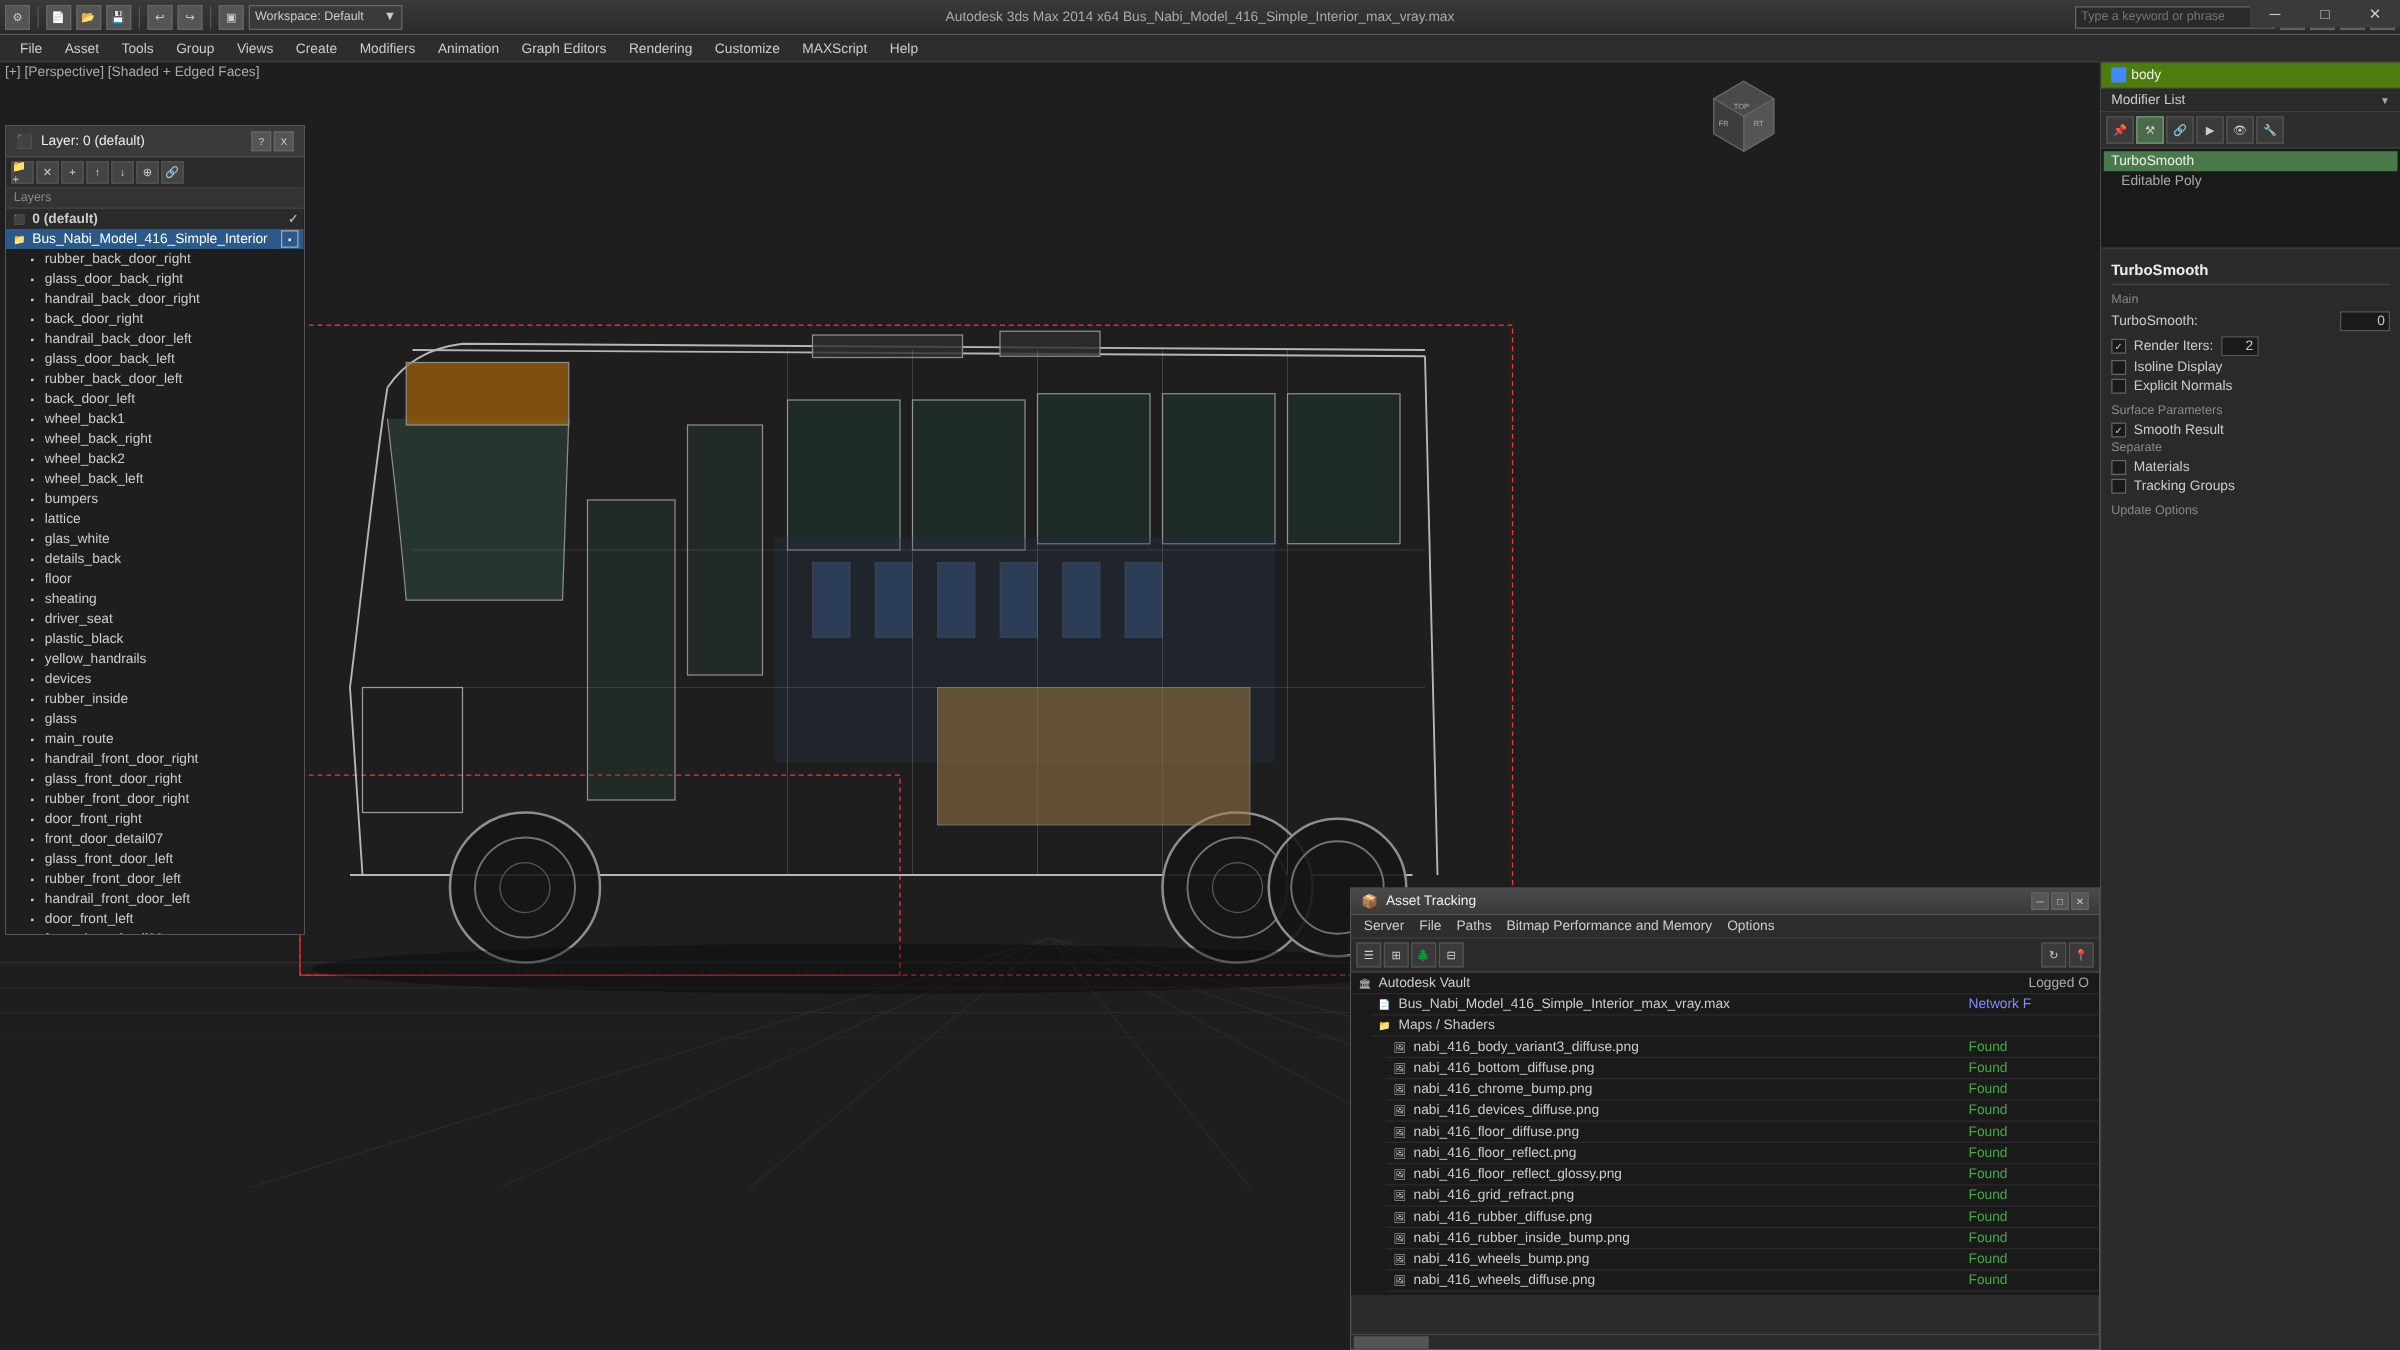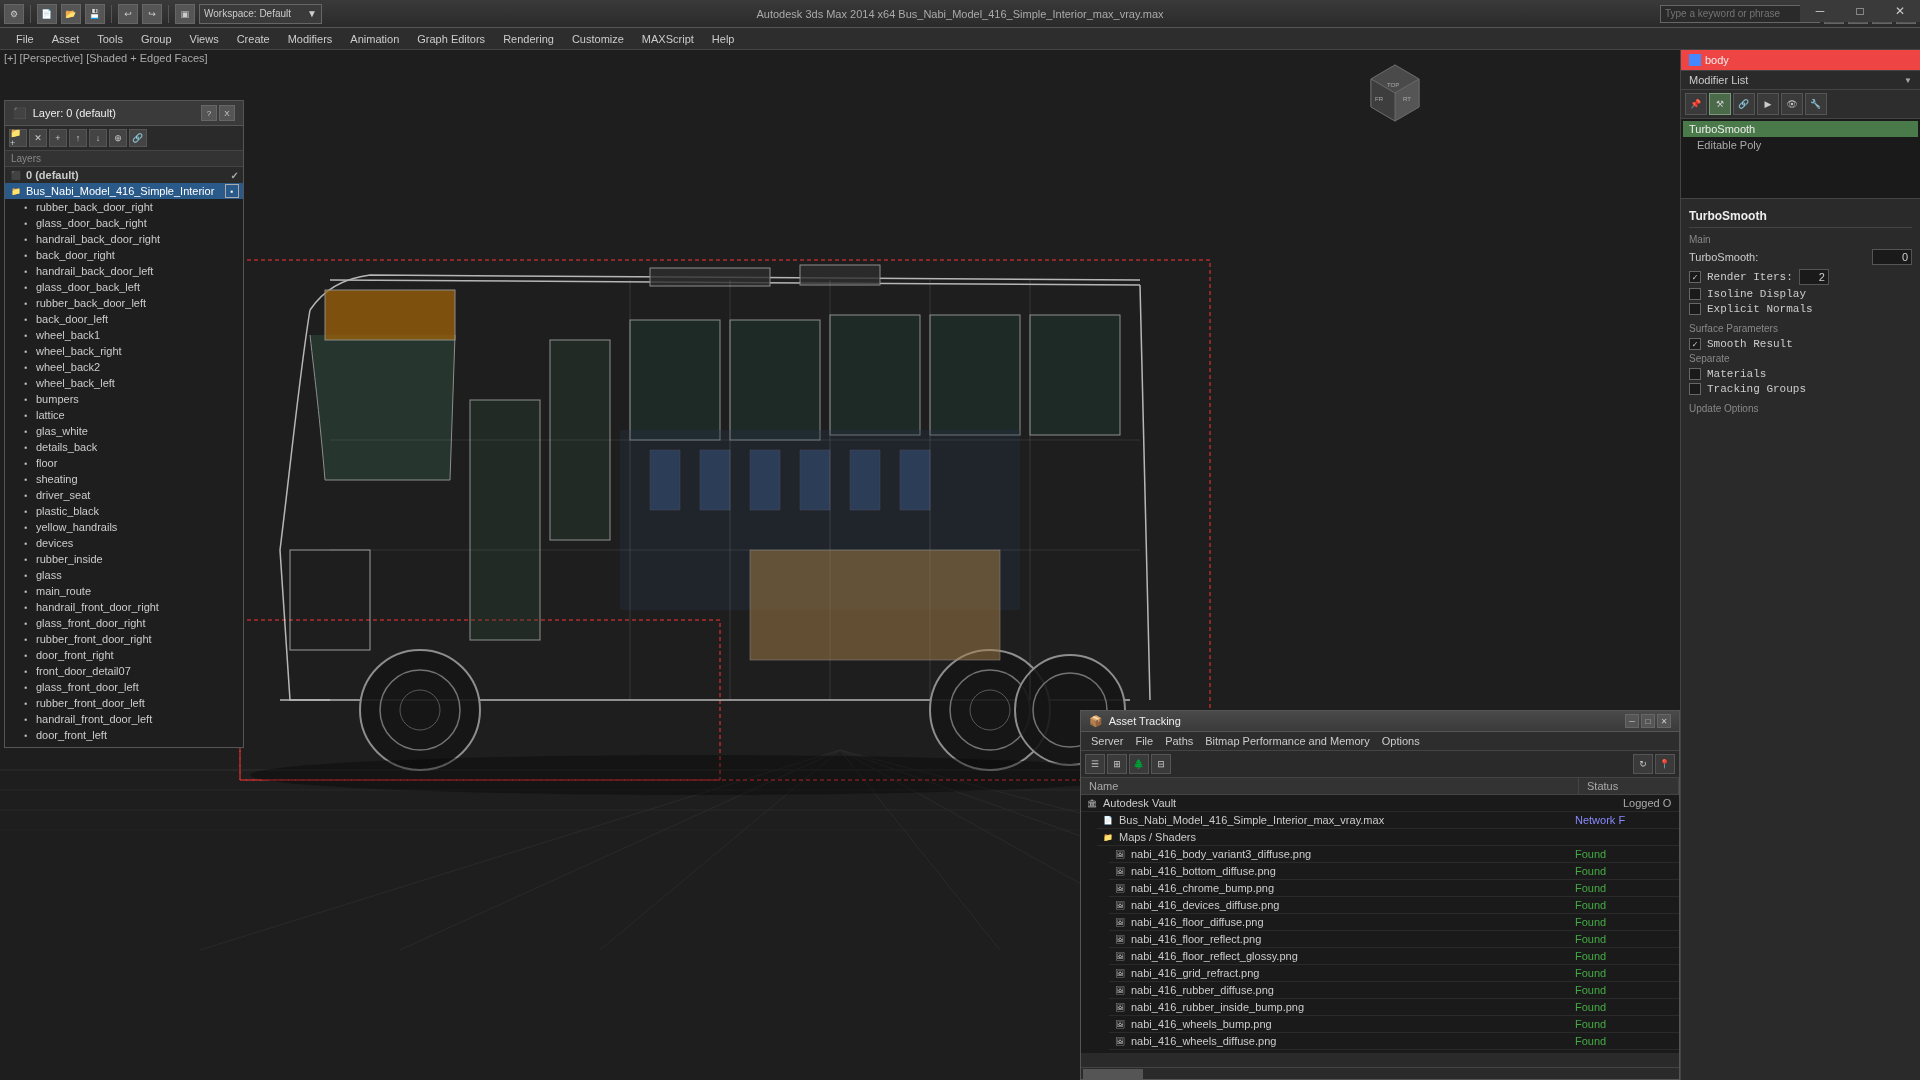--- a/index.html
+++ b/index.html
@@ -103,21 +103,21 @@
     
     #right-panel {
       width: 240px;
       background: #2a2a2a;
       border-left: 1px solid #444;
       display: flex;
       flex-direction: column;
     }
 
     #modifier-header {
-      background: #ef4444;
+      background: #4d7c0f;
       padding: 4px 8px;
       border-bottom: 1px solid #444;
       display: flex; align-items: center; gap: 4px;
     }
     .color-swatch { width: 12px; height: 12px; background: #4488ff; flex-shrink: 0; }
     .modifier-name { color: #eee; font-size: 11px; }
 
     #modifier-list-header {
       background: #2a2a2a;
       padding: 3px 8px;
@@ -159,21 +159,21 @@
     .param-name { color: #ccc; font-size: 11px; flex: 1; }
     .param-value {
       width: 40px; background: #1a1a1a; border: 1px solid #555;
       color: #ccc; font-size: 11px; padding: 1px 3px; text-align: right;
     }
     .checkbox-row {
       display: flex; align-items: center; gap: 6px; margin-bottom: 3px;
     }
     .cb { width: 12px; height: 12px; border: 1px solid #666; background: #1a1a1a; display: flex; align-items: center; justify-content: center; font-size: 8px; }
     .cb.checked { color: #ccc; }
-    .cb-label { color: #ccc; font-size: 11px; font-family: Liberation Mono, monospace; }
+    .cb-label { color: #ccc; font-size: 11px; }
 
     
     #layer-panel {
       position: absolute;
       top: 100px;
       left: 4px;
       width: 240px;
       background: #2a2a2a;
       border: 1px solid #555;
       z-index: 20;
@@ -814,24 +814,20 @@
       <div class="at-icon">⊞</div>
       <div class="at-icon">🌲</div>
       <div class="at-icon">⊟</div>
     </div>
     <div class="at-tool-group">
       <div class="at-icon">↻</div>
       <div class="at-icon">📍</div>
     </div>
   </div>
 
-  <div id="at-col-header">
-    <span class="at-col at-col-name">Name</span>
-    <span class="at-col at-col-status">Status</span>
-  </div>
 
   <div id="at-list">
 
     <div class="at-row">
       <div class="at-row-name">
         <div class="at-row-icon">🏛</div>
         <span>Autodesk Vault</span>
       </div>
       <div class="at-row-status status-logged">Logged O</div>
     </div>

